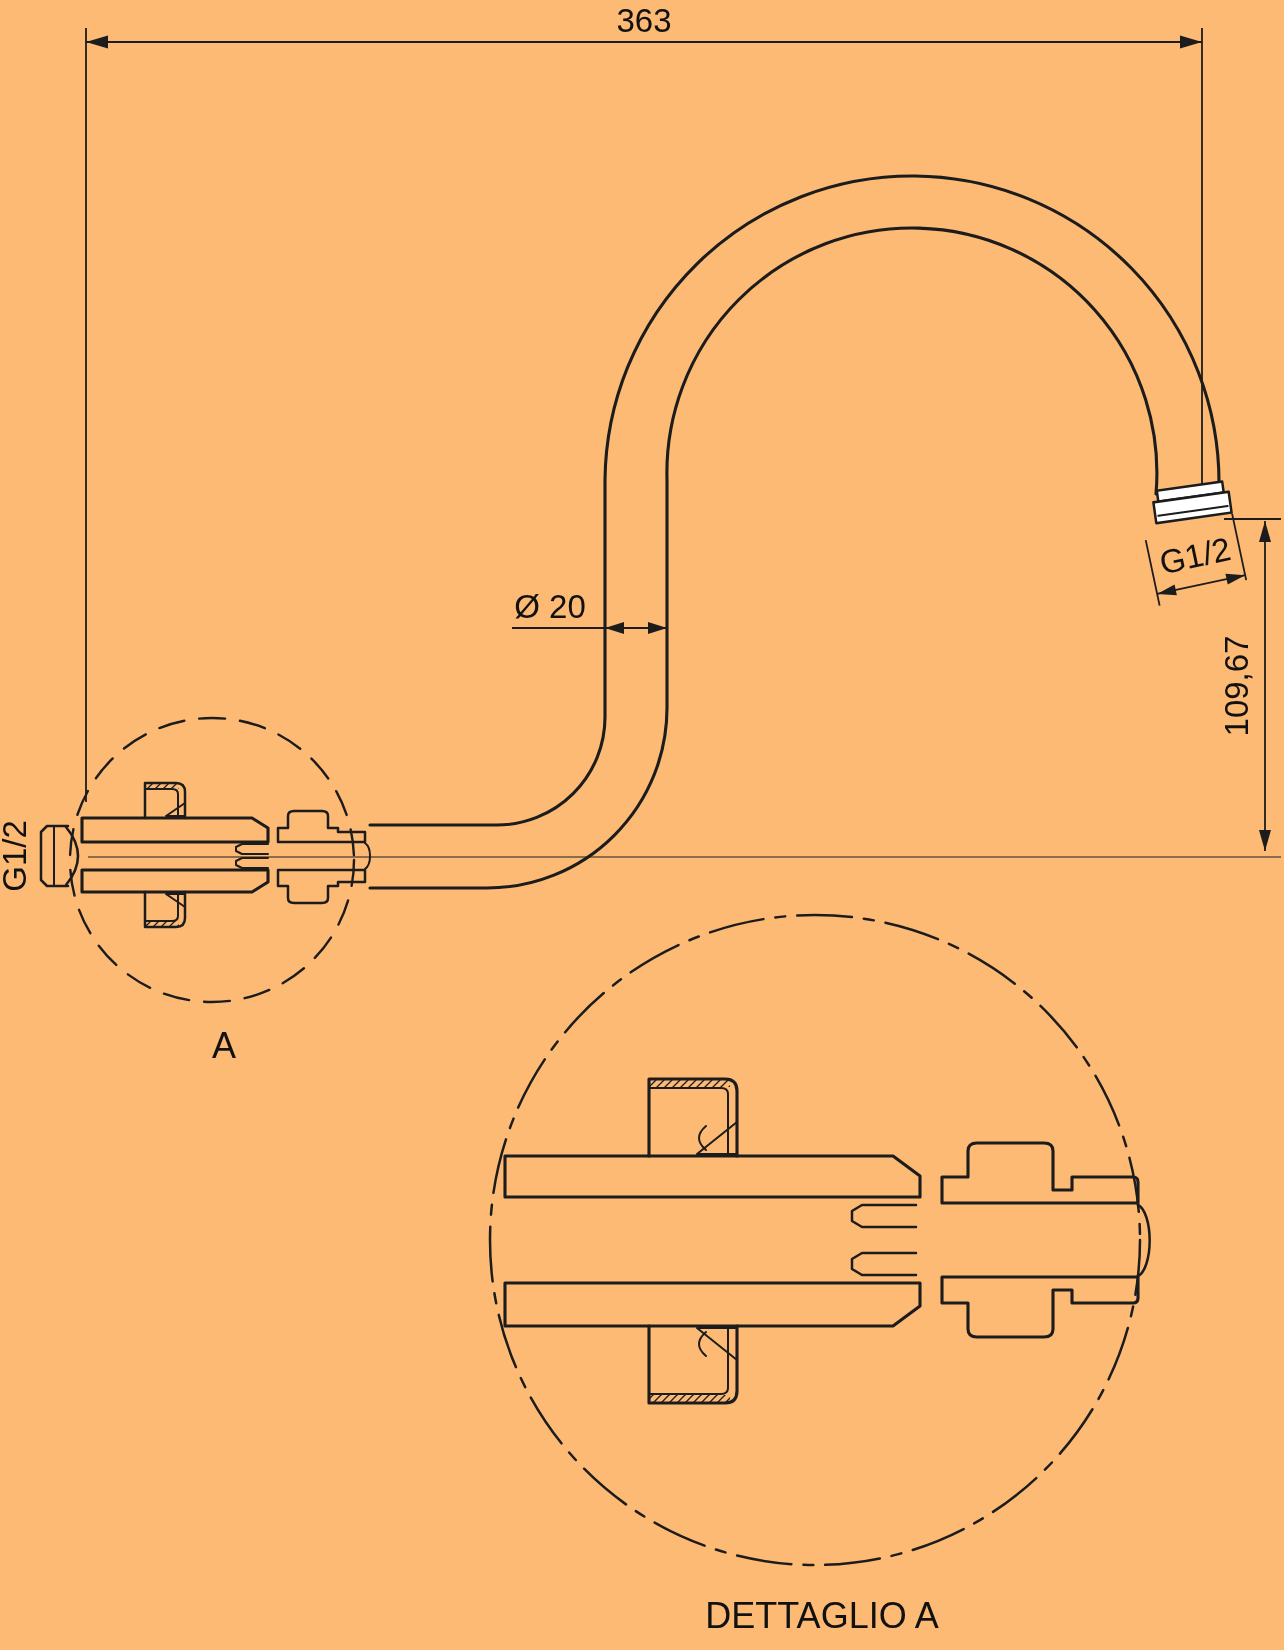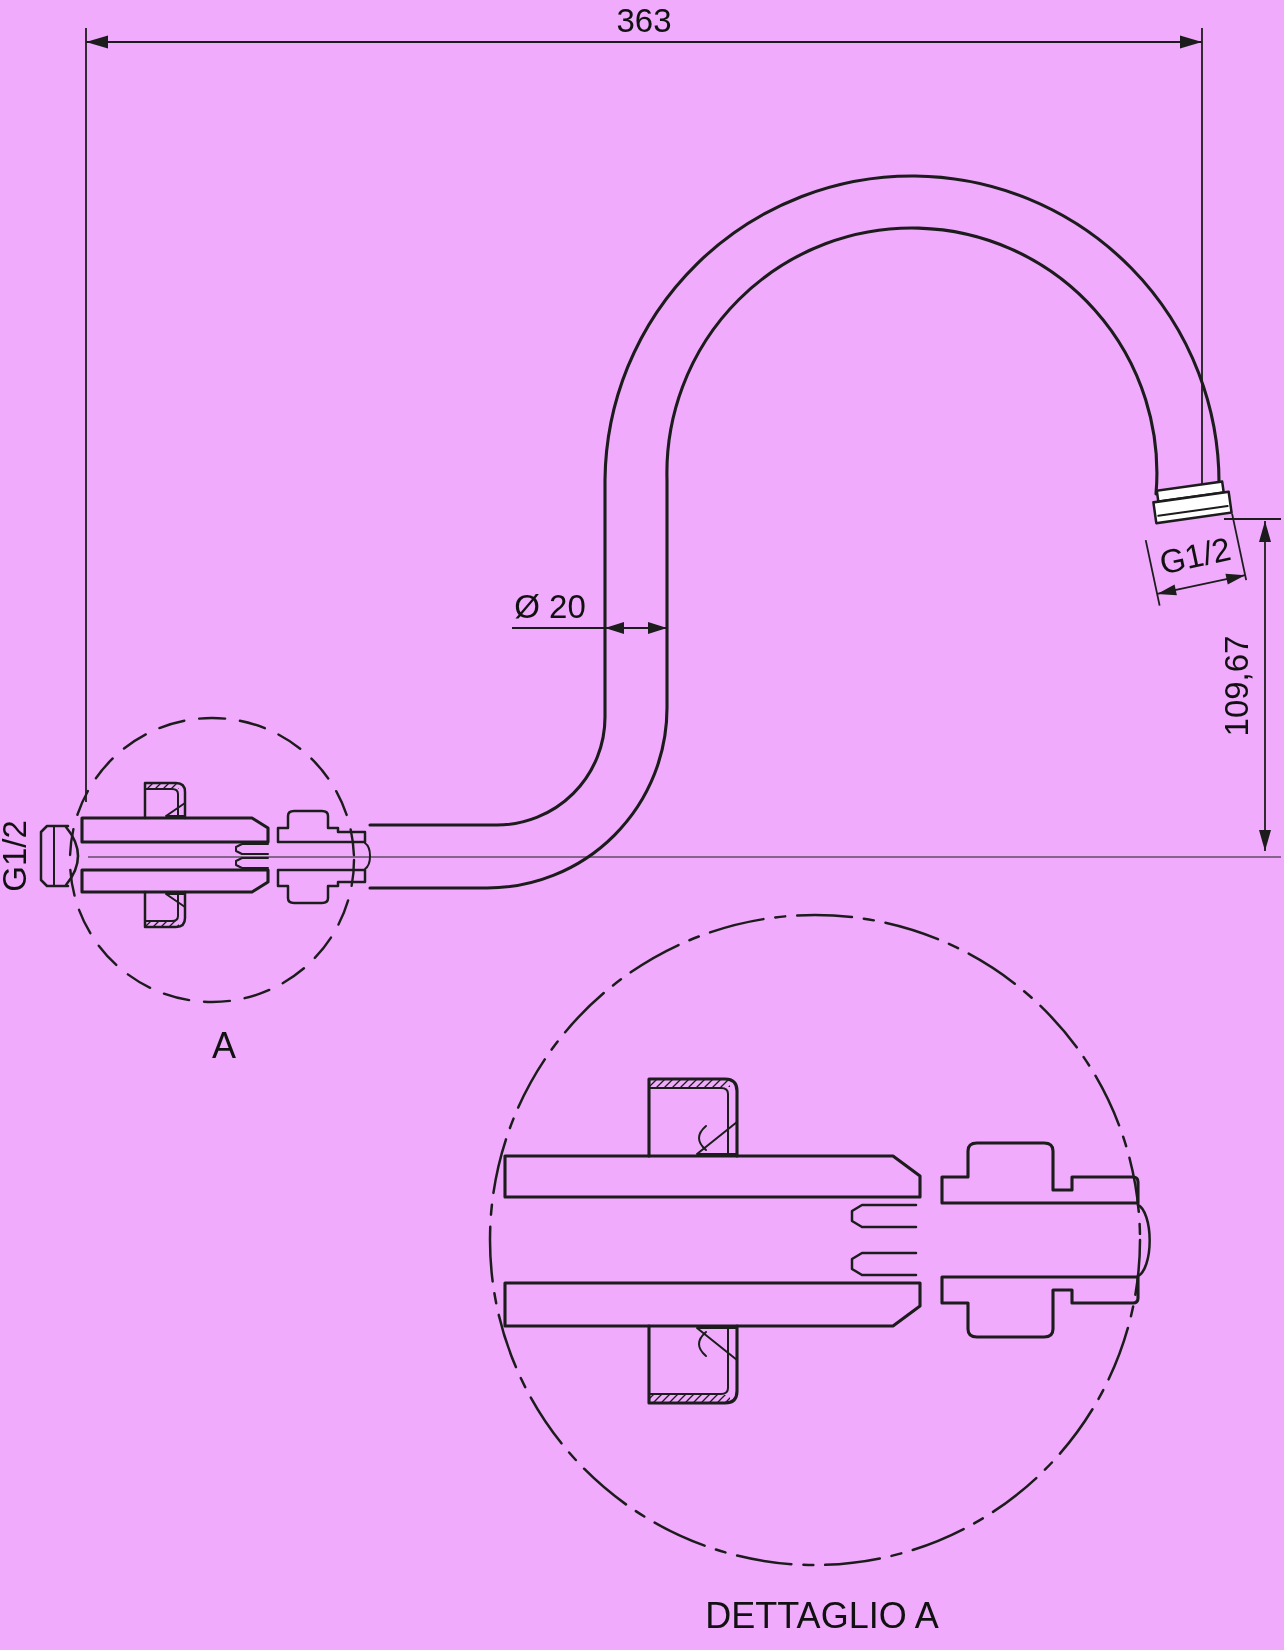--- a/index.html
+++ b/index.html
@@ -4,21 +4,21 @@
 <style>
   html, body {
     margin: 0;
     padding: 0;
     background: #ffffff;
   }
   .page {
     position: relative;
     width: 1284px;
     height: 1650px;
-    background: #f0abfc;
+    background: #fdba74;
     font-family: "Liberation Sans", sans-serif;
   }
   svg { display: block; }
   .ln   { stroke: #1c1c1c; fill: none; stroke-linecap: round; stroke-linejoin: round; }
   .w3   { stroke-width: 3.1; }
   .w26  { stroke-width: 2.5; }
   .w2   { stroke-width: 2; }
   .dim  { stroke: #1c1c1c; stroke-width: 1.8; fill: none; }
   .cl   { stroke: #1c1c1c; stroke-width: 1.2; fill: none; }
   .arr  { fill: #1c1c1c; stroke: none; }

